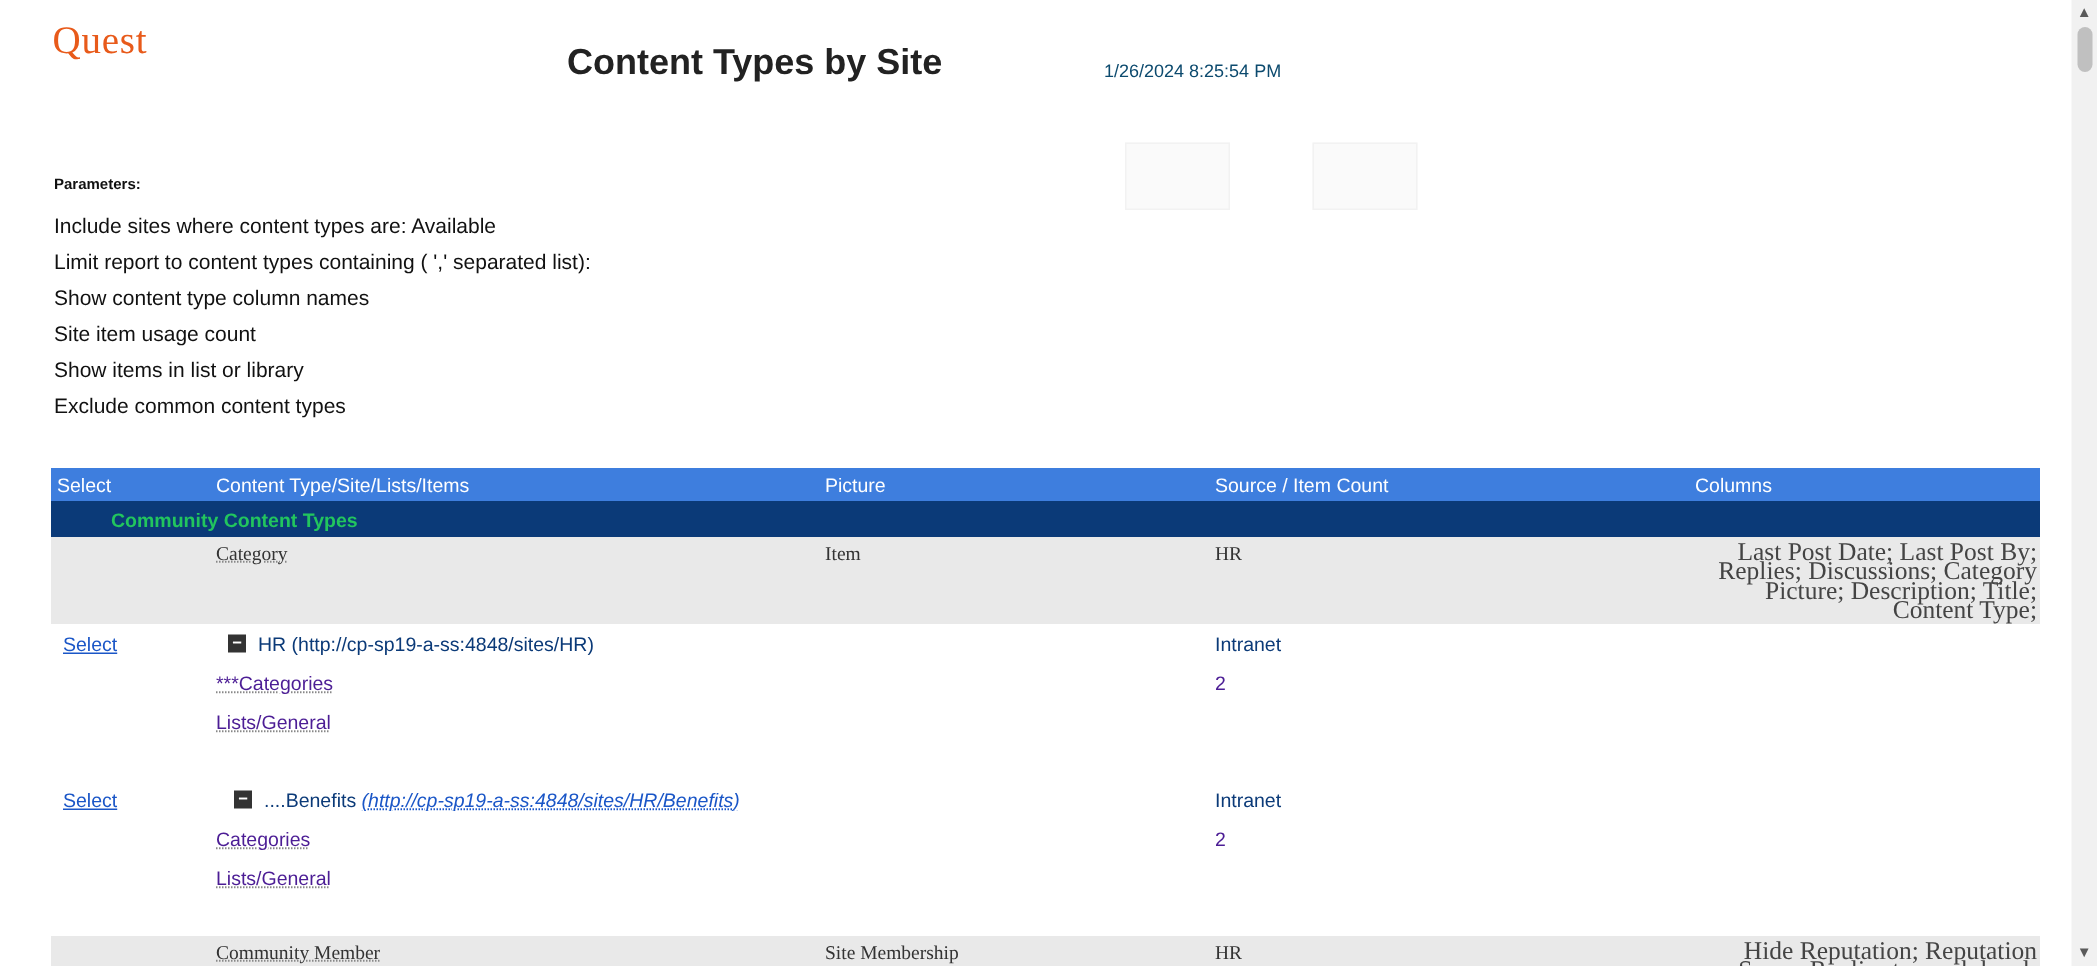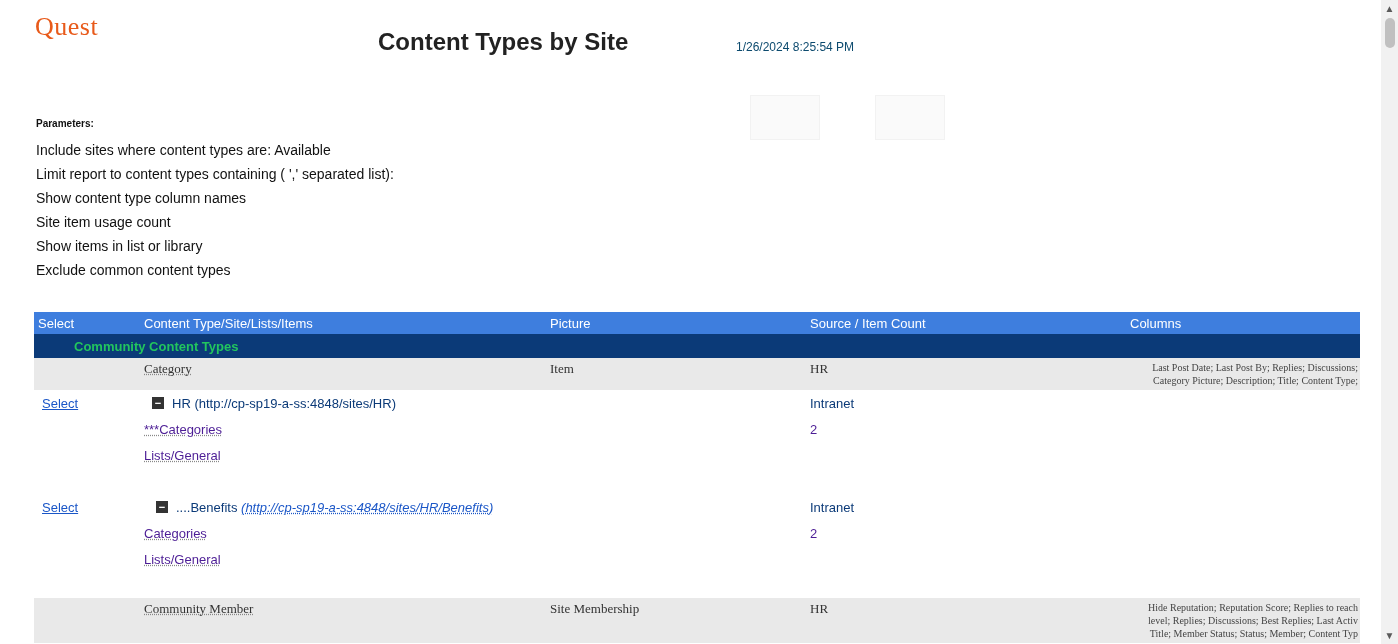--- a/index.html
+++ b/index.html
@@ -27,21 +27,21 @@
   .col-select { width:110px; padding-left:4px; }
   .col-ctype  { width:406px; padding-left:0px; }
   .col-parent { width:260px; padding-left:0px; }
   .col-source { width:320px; padding-left:0px; }
   .col-columns{ flex:1; padding-left:0px; }
 
   .group-row { background:#0b3a78; color:#22c55e; font-size:13px; font-weight:600; height:24px; display:flex; align-items:center; padding-left:40px; }
 
   .cat-row { background:#e9e9e9; display:flex; align-items:flex-start; font-size:13px; color:#333; min-height:28px; padding-top:3px; padding-bottom:3px;font-family:Liberation Serif, serif; }
   .cat-row .col-ctype span, .cat-row .underline { color:#333; text-decoration: underline dotted; text-decoration-color:#888; }
-  .cat-row .col-columns { font-size:10px; color:#444; text-align:right; line-height:13px; padding-right:2px; }
+  .cat-row .col-columns { font-size:17px; color:#444; text-align:right; line-height:13px; padding-right:2px; }
 
   .data-row { display:flex; align-items:center; font-size:13px; color:#4c1d95; min-height:26px; padding-top:2px; padding-bottom:2px; }
   .data-row.navy { color:#0b3a78; }
   .data-row .col-ctype { display:flex; align-items:center; gap:8px; }
   .collapse-icon { width:12px; height:12px; background:#333; color:#fff; display:inline-flex; align-items:center; justify-content:center; font-size:11px; line-height:10px; font-weight:bold; }
   .link-blue { color:#1a56c7; text-decoration:underline dotted;font-style:italic; }
   .dot-underline { text-decoration: underline dotted; text-decoration-color:#888; }
   .blankrow { height:26px; }
 
   .select-cell { color:#1a56c7; text-decoration:underline; font-size:13px; padding-left:4px; }

